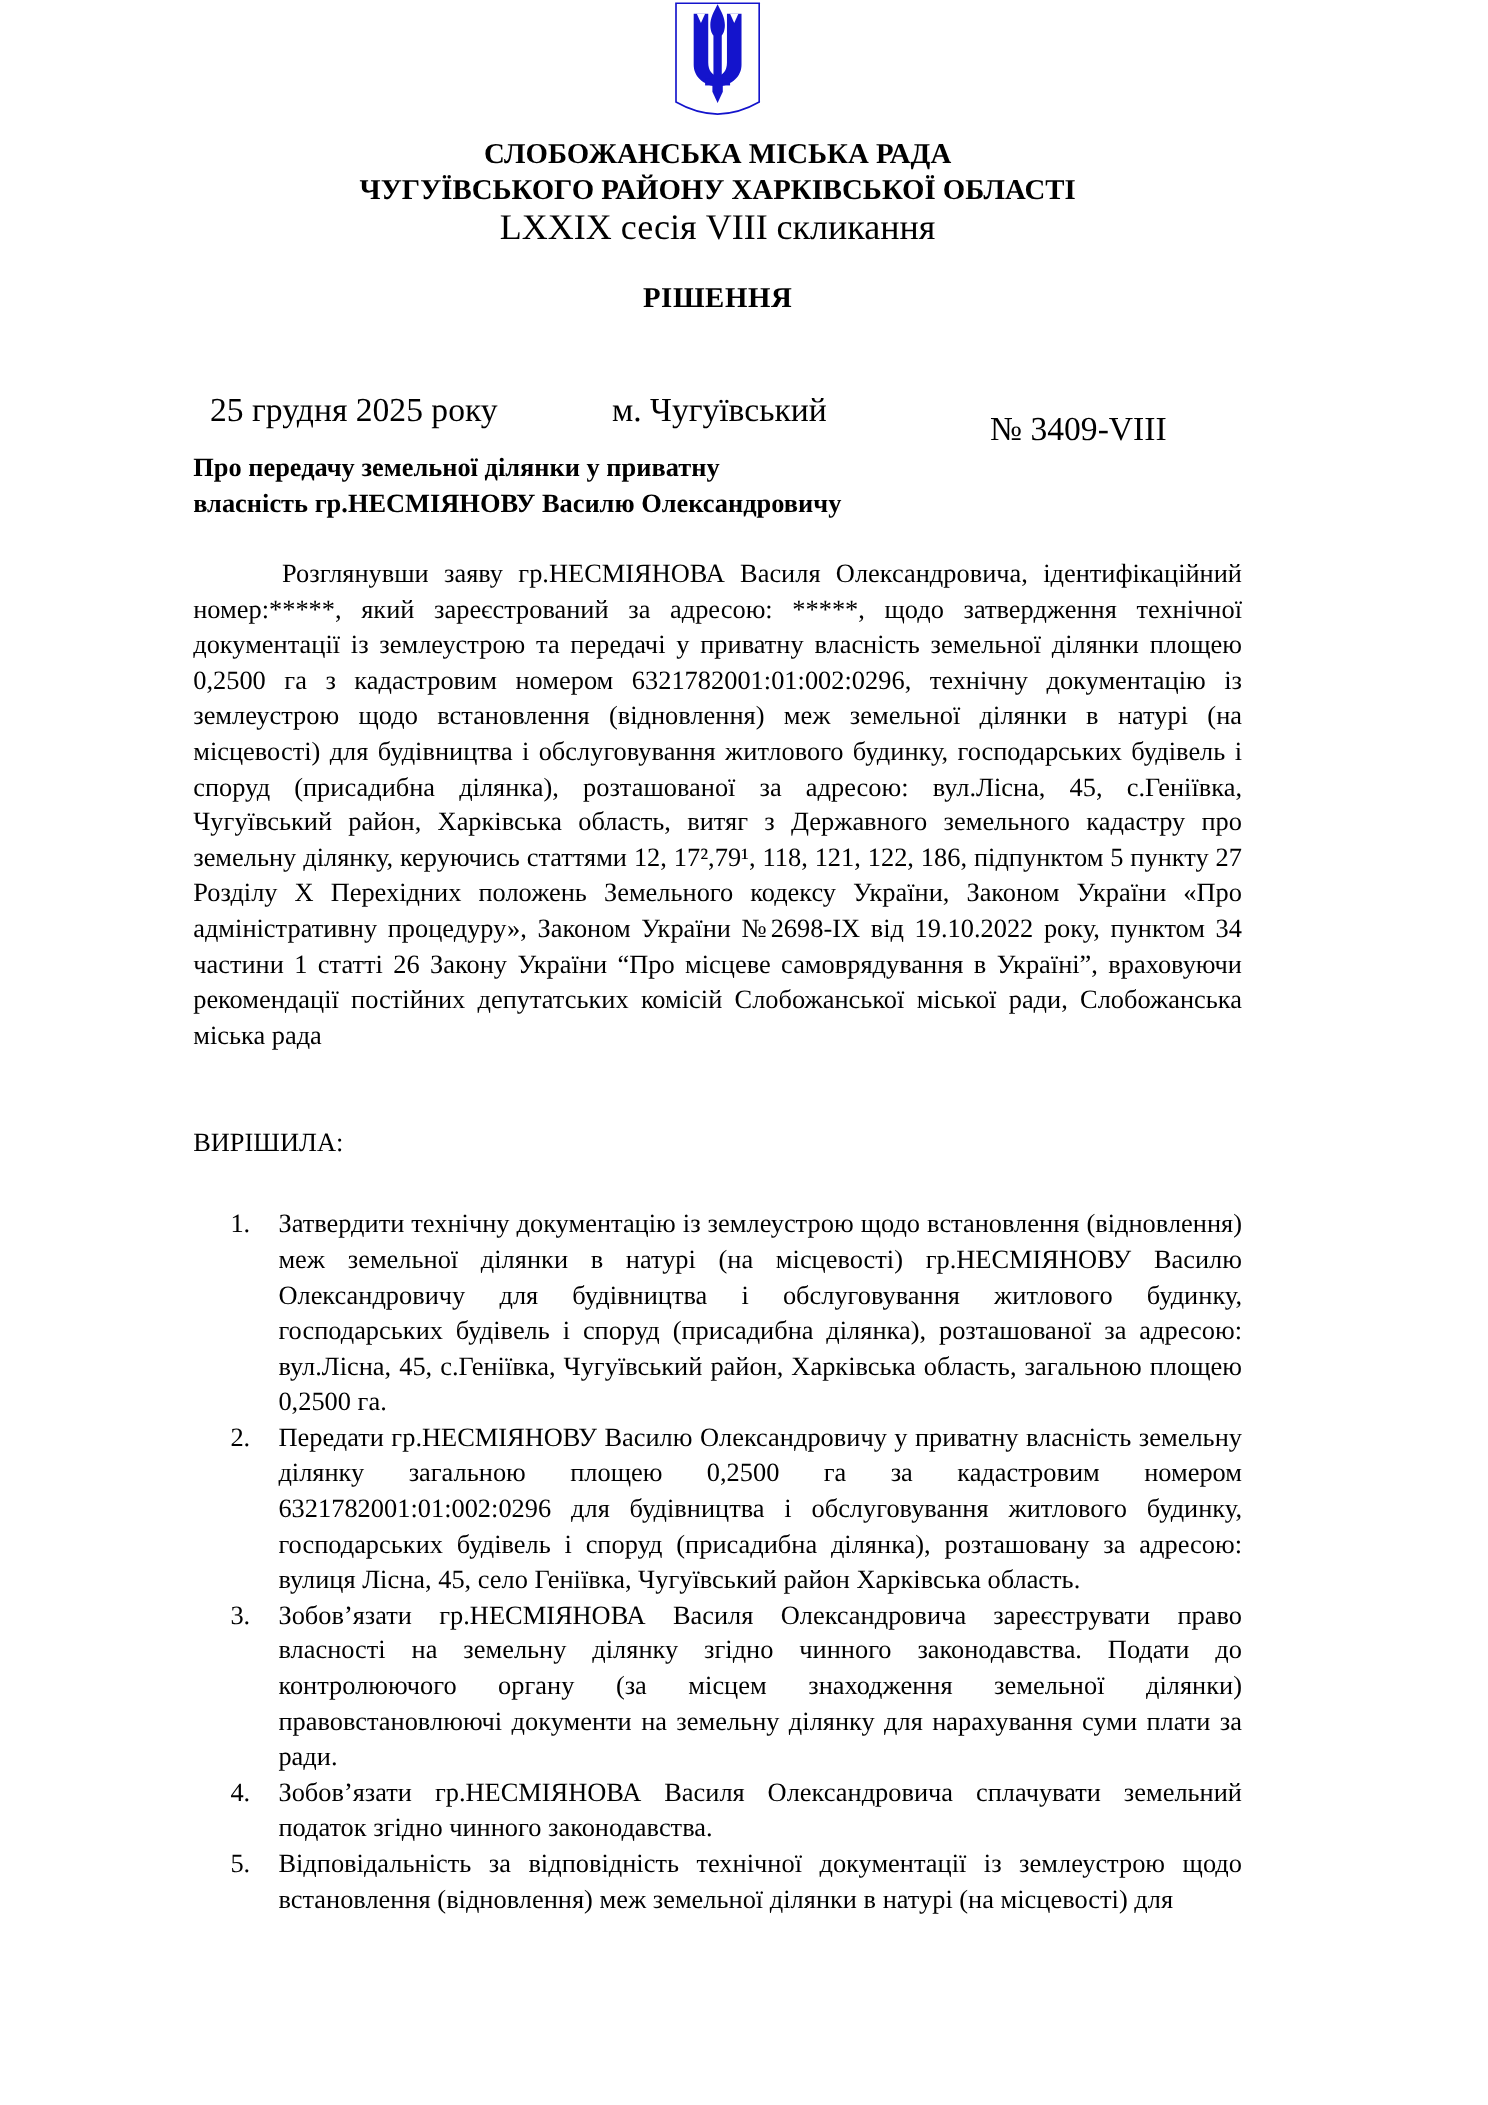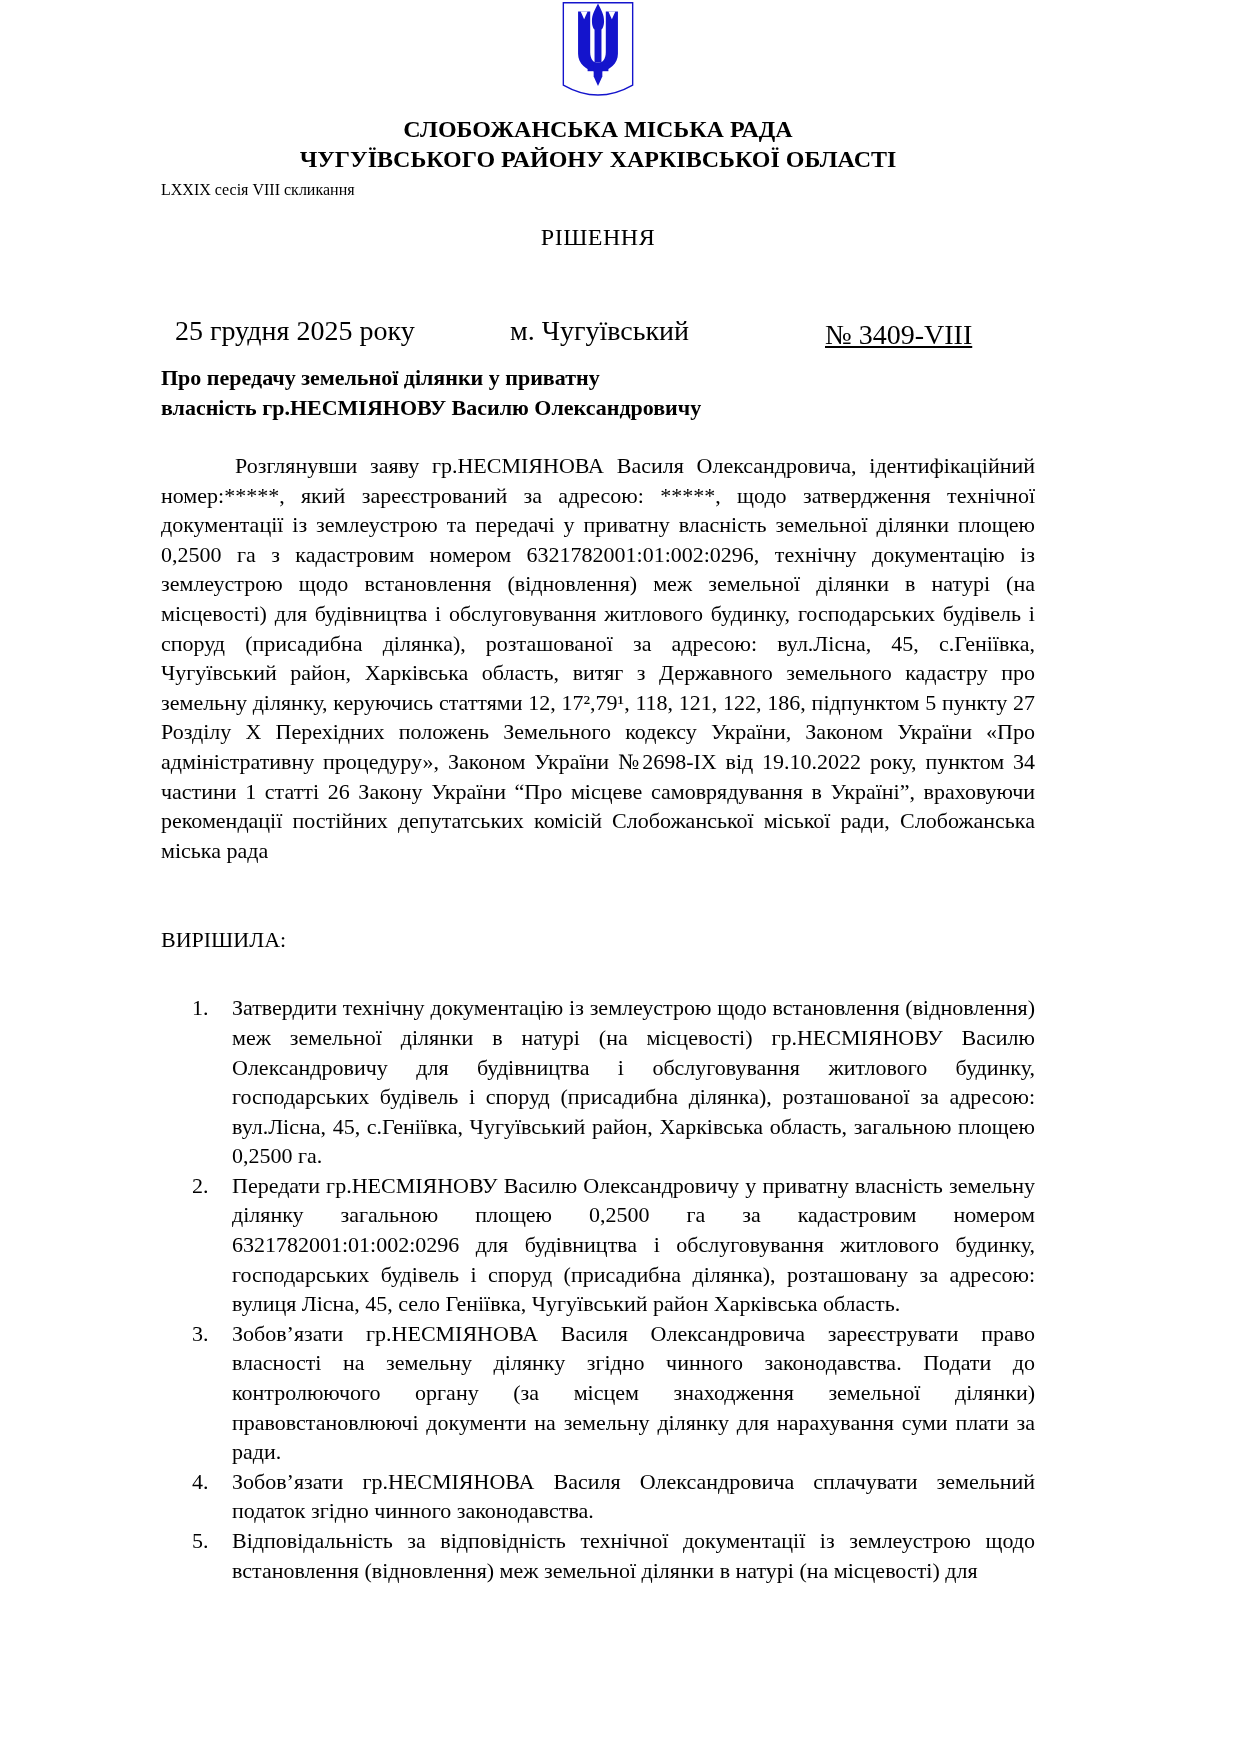--- a/index.html
+++ b/index.html
@@ -24,41 +24,41 @@
     margin: 0 auto 8px auto;
   }
   .emblem svg { display: block; width: 78px; height: 106px; }
   .org-line1, .org-line2 {
     text-align: center;
     font-weight: bold;
     font-size: 24px;
     line-height: 30px;
   }
   .session-line {
-    text-align: left;
-    font-size: 16px;
+    text-align: center;
+    font-size: 30px;
     line-height: 28px;
     margin-top: 2px;
   }
   .doc-type {
     text-align: center;
-    font-weight: normal;
+    font-weight: bold;
     font-size: 24px;
     letter-spacing: 0.5px;
-    margin-top: 20px;
+    margin-top: 32px;
   }
   .meta-row {
     position: relative;
     height: 30px;
     margin-top: 64px;
     font-size: 28px;
   }
   .meta-date  { position: absolute; left: 14px;  top: 0; }
   .meta-place { position: absolute; left: 349px; top: 0; }
-  .meta-num   { position: absolute; left: 664px; top: 4px; text-decoration: underline; }
+  .meta-num   { position: absolute; left: 664px; top: 16px; }
   .subject {
     margin-top: 18px;
     font-weight: bold;
     line-height: 30px;
   }
   .preamble {
     margin: 28px 0 0 0;
     text-align: justify;
     text-indent: 74px;
     line-height: 29.6px;

